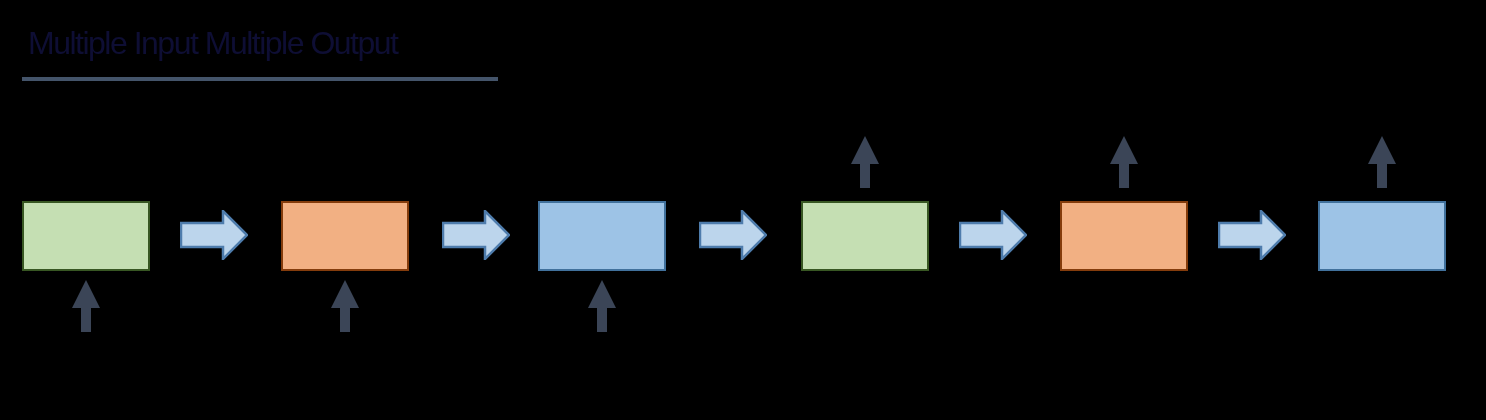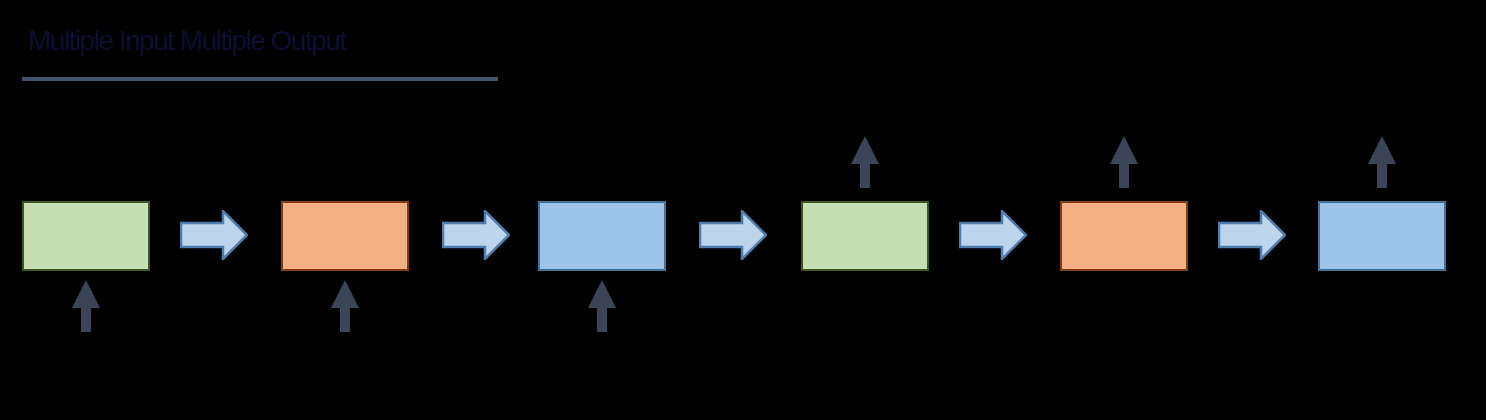--- a/index.html
+++ b/index.html
@@ -12,21 +12,21 @@
     position: relative;
     width: 1486px;
     height: 420px;
     background: #000000;
     overflow: hidden;
   }
   .title {
     position: absolute;
     left: 28px;
     top: 26px;
-    font-size: 28px;
+    font-size: 32px;
     font-weight: 400;
     letter-spacing: -1.5px;
     white-space: nowrap;
     line-height: 1.1;
   }
   .title-underline {
     position: absolute;
     left: 22px;
     top: 77px;
     width: 476px;

